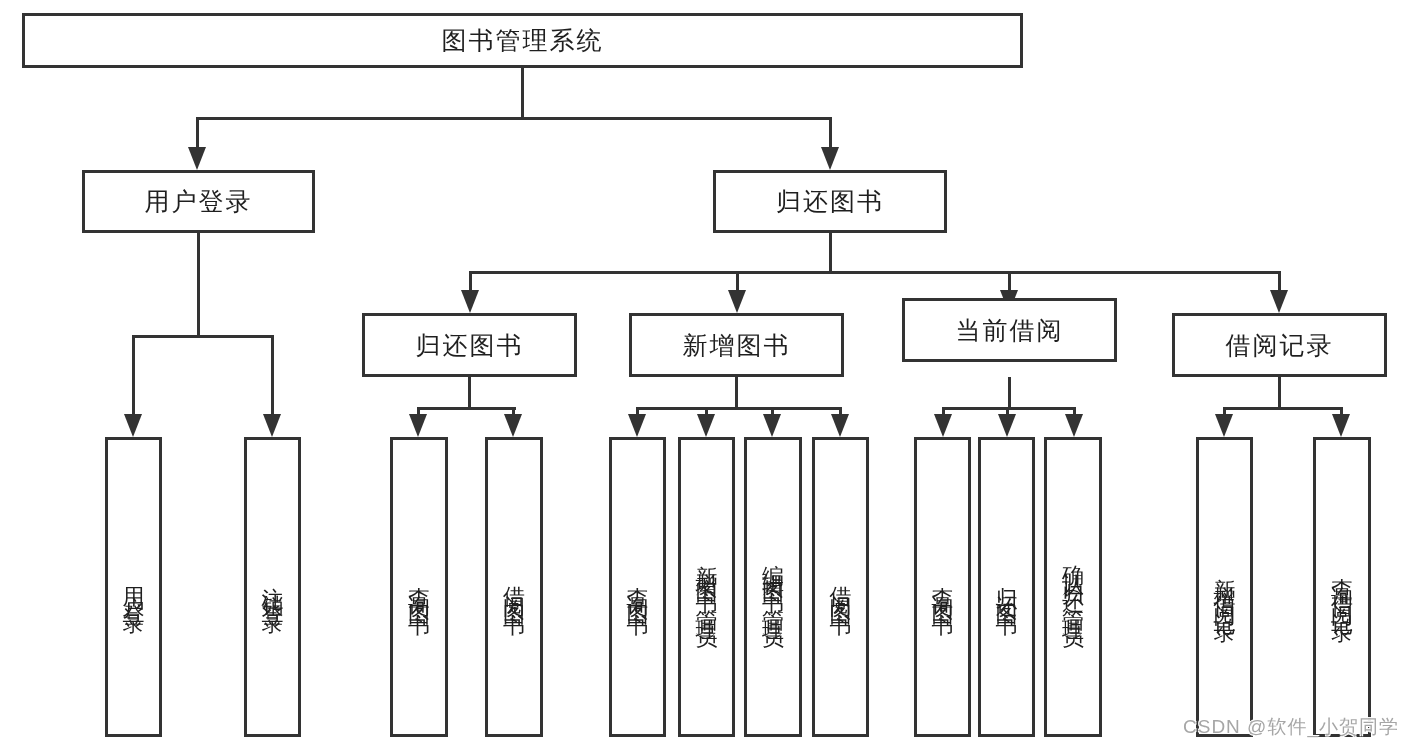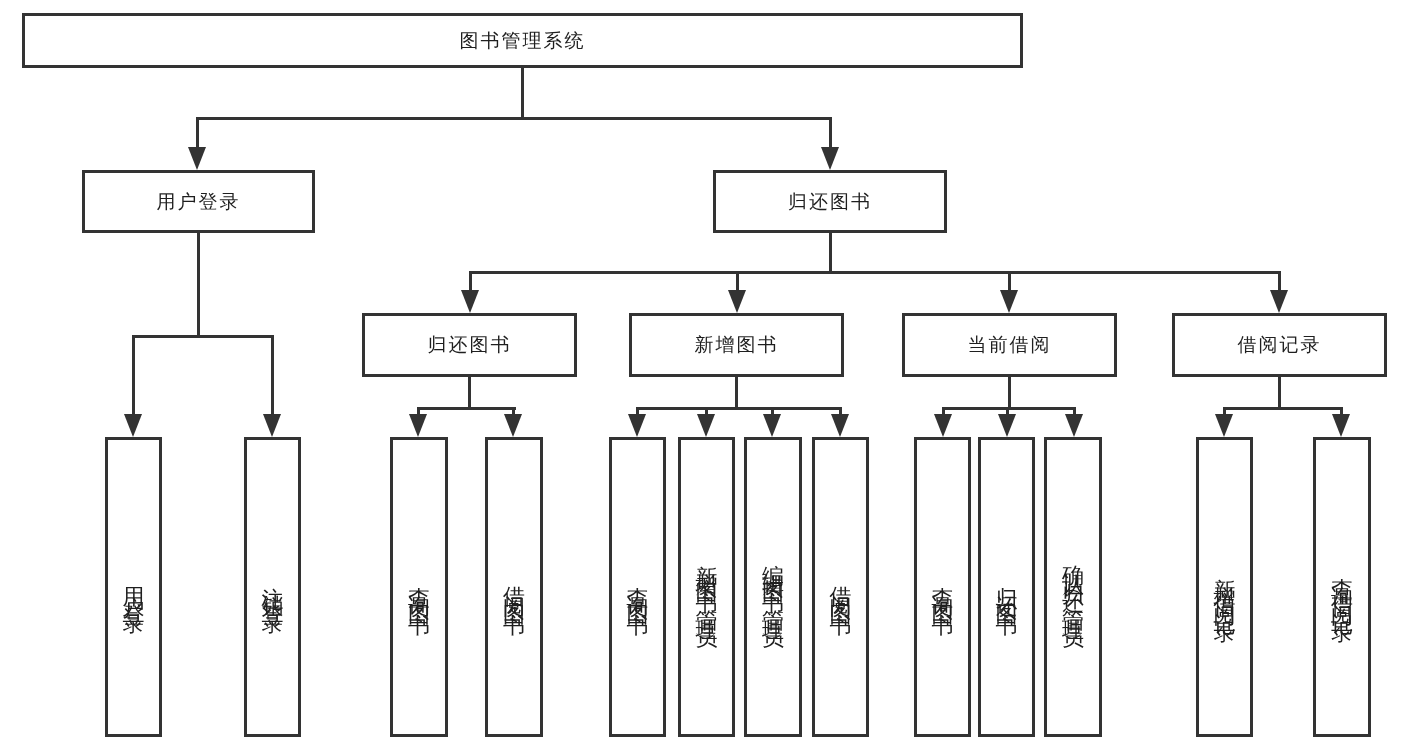--- a/index.html
+++ b/index.html
@@ -13,21 +13,21 @@
     position:relative;width:1405px;height:747px;overflow:hidden;
     background:var(--background);
     font-family:"Liberation Sans", sans-serif;
     color:var(--box_text);
   }
   .box{
     position:absolute;box-sizing:border-box;
     background:#ffffff;border:3px solid var(--line);
     display:flex;align-items:center;justify-content:center;
   }
-  .hlabel{font-size:19px;letter-spacing:2px;white-space:nowrap;}
+  .hlabel{font-size:25px;letter-spacing:2px;white-space:nowrap;}
   .vbox{top:437px;height:300px;}
   .vtext{
     writing-mode:vertical-rl;text-orientation:mixed;
     font-size:22px;letter-spacing:9px;line-height:1;white-space:nowrap;
   }
   .vl{position:absolute;width:3px;background:var(--line);}
   .hl{position:absolute;height:3px;background:var(--line);}
   .ar{
     position:absolute;width:0;height:0;
     border-left:9px solid transparent;border-right:9px solid transparent;
@@ -114,21 +114,21 @@
   <div class="box" style="left:713px;top:170px;width:234px;height:63px">
     <span class="hlabel">归还图书</span>
   </div>
 
   <div class="box" style="left:362px;top:313px;width:215px;height:64px">
     <span class="hlabel">归还图书</span>
   </div>
   <div class="box" style="left:629px;top:313px;width:215px;height:64px">
     <span class="hlabel">新增图书</span>
   </div>
-  <div class="box" style="left:902px;top:313px;width:215px;height:64px">
+  <div class="box" style="left:902px;top:298px;width:215px;height:64px">
     <span class="hlabel">当前借阅</span>
   </div>
   <div class="box" style="left:1172px;top:313px;width:215px;height:64px">
     <span class="hlabel">借阅记录</span>
   </div>
 
   <div class="box vbox" style="left:105px;width:57px">
     <span class="vtext">用户登录</span>
   </div>
   <div class="box vbox" style="left:244px;width:57px">
@@ -165,14 +165,15 @@
     <span class="vtext">确认归还（管理员）</span>
   </div>
 
   <div class="box vbox" style="left:1196px;width:57px">
     <span class="vtext">新增借阅记录</span>
   </div>
   <div class="box vbox" style="left:1313px;width:58px">
     <span class="vtext">查询借阅记录</span>
   </div>
 
+  <div class="watermark">CSDN @软件_小贺同学</div>
 
 </div>
 
 </body></html>

